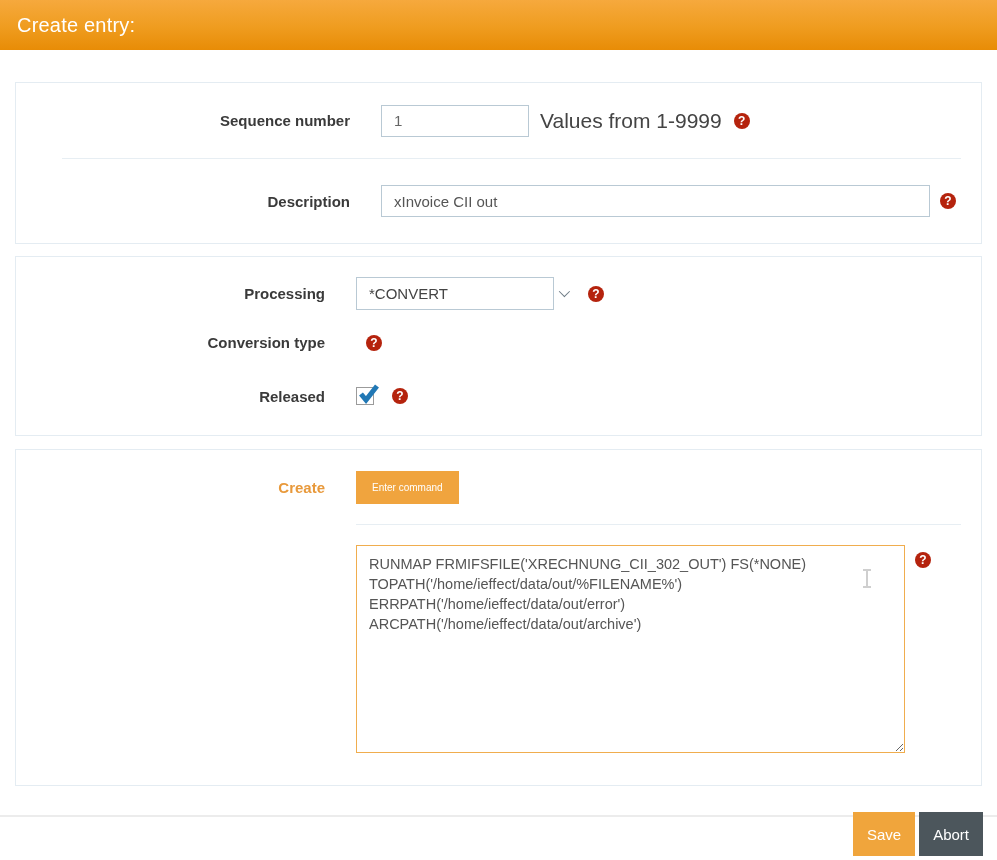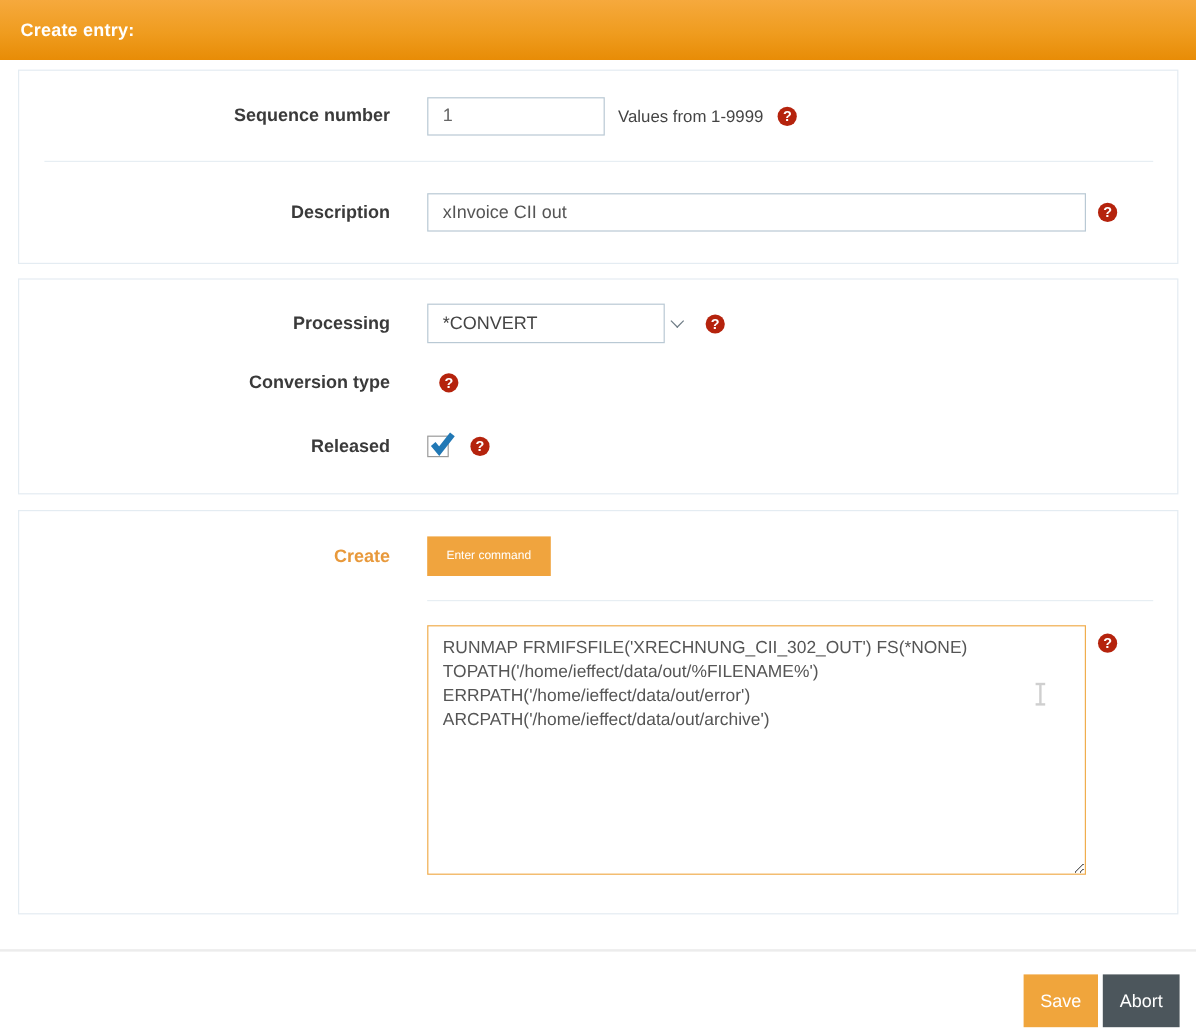--- a/index.html
+++ b/index.html
@@ -11,29 +11,29 @@
     position: relative;
   }
   
   .page-header {
     height: 50px;
     background: linear-gradient(to bottom, #f6a93d 0%, #ef9c1f 55%, #e88c06 100%);
     display: flex; align-items: center;
     padding-left: 17px;
   }
   .page-header .title {
-    color: #ffffff; font-size: 15px; font-weight: 700; letter-spacing: .2px;
+    color: #ffffff; font-size: 20px; font-weight: 400; letter-spacing: .2px;
   }
   
   .panel {
     margin: 0 15px;
     border: 1px solid #e4ecf2;
     background: #ffffff;
   }
-  .panel-1 { margin-top: 8px; }
+  .panel-1 { margin-top: 32px; padding-left: 25px; }
   .panel-2 { margin-top: 12px; padding: 20px 0 24px 0; }
   .panel-3 { margin-top: 13px; padding: 21px 0 32px 0; }
   .form-row { display: flex; align-items: center; }
   .row-75 { height: 75px; }
   .row-84 { height: 84px; }
   .row-label {
     flex: 0 0 309px;
     text-align: right;
     font-size: 15px; font-weight: 700; color: #3a3a3a;
   }
@@ -45,21 +45,21 @@
     height: 32px;
     border: 1px solid #b9c9d4;
     background: #fff;
     font-family: "Liberation Sans", sans-serif;
     font-size: 15px; color: #666;
     padding: 0 12px;
     outline: none;
   }
   .seq-input { width: 148px; }
   .desc-input { width: 549px; color: #555; }
-  .hint-text { font-size: 14px; color: #444; margin-left: 11px; }
+  .hint-text { font-size: 21px; color: #444; margin-left: 11px; }
   .select-wrap { position: relative; width: 222px; }
   .select-box {
     -webkit-appearance: none; appearance: none;
     width: 198px; height: 33px;
     border: 1px solid #b9c9d4; border-radius: 0;
     background: #fff;
     font-family: "Liberation Sans", sans-serif;
     font-size: 15px; color: #444;
     padding: 0 28px 0 12px;
     outline: none;

